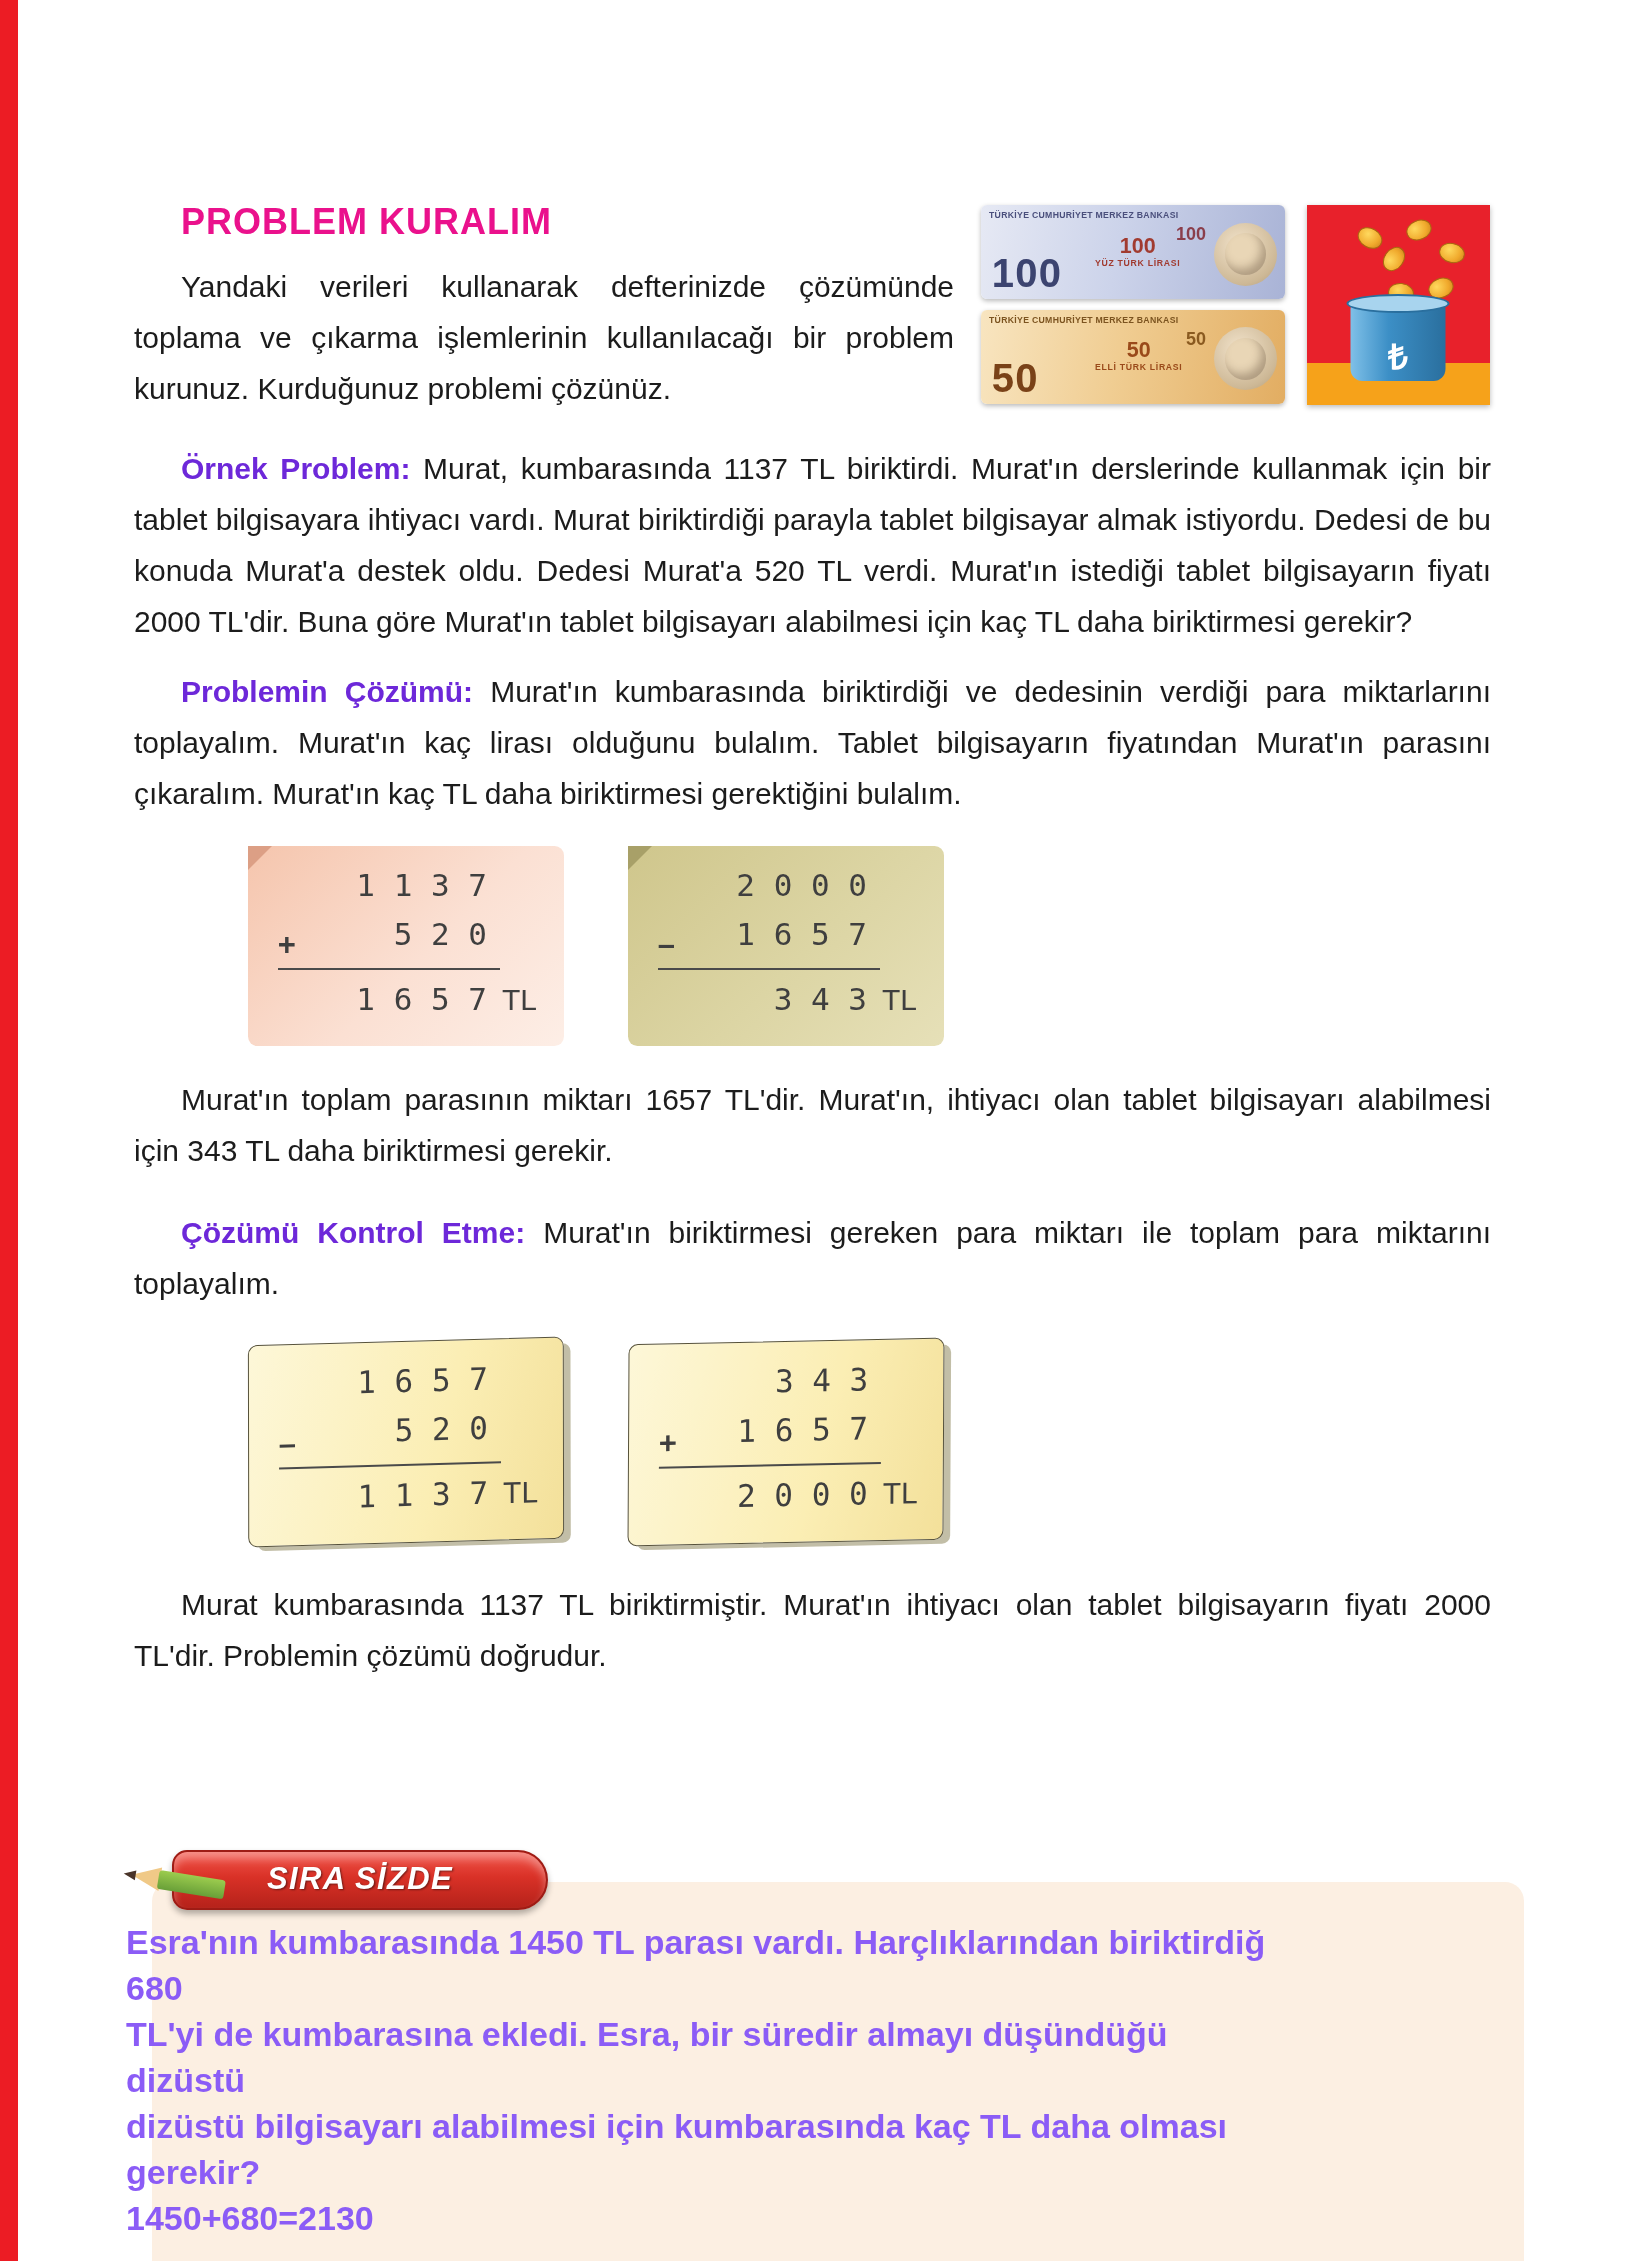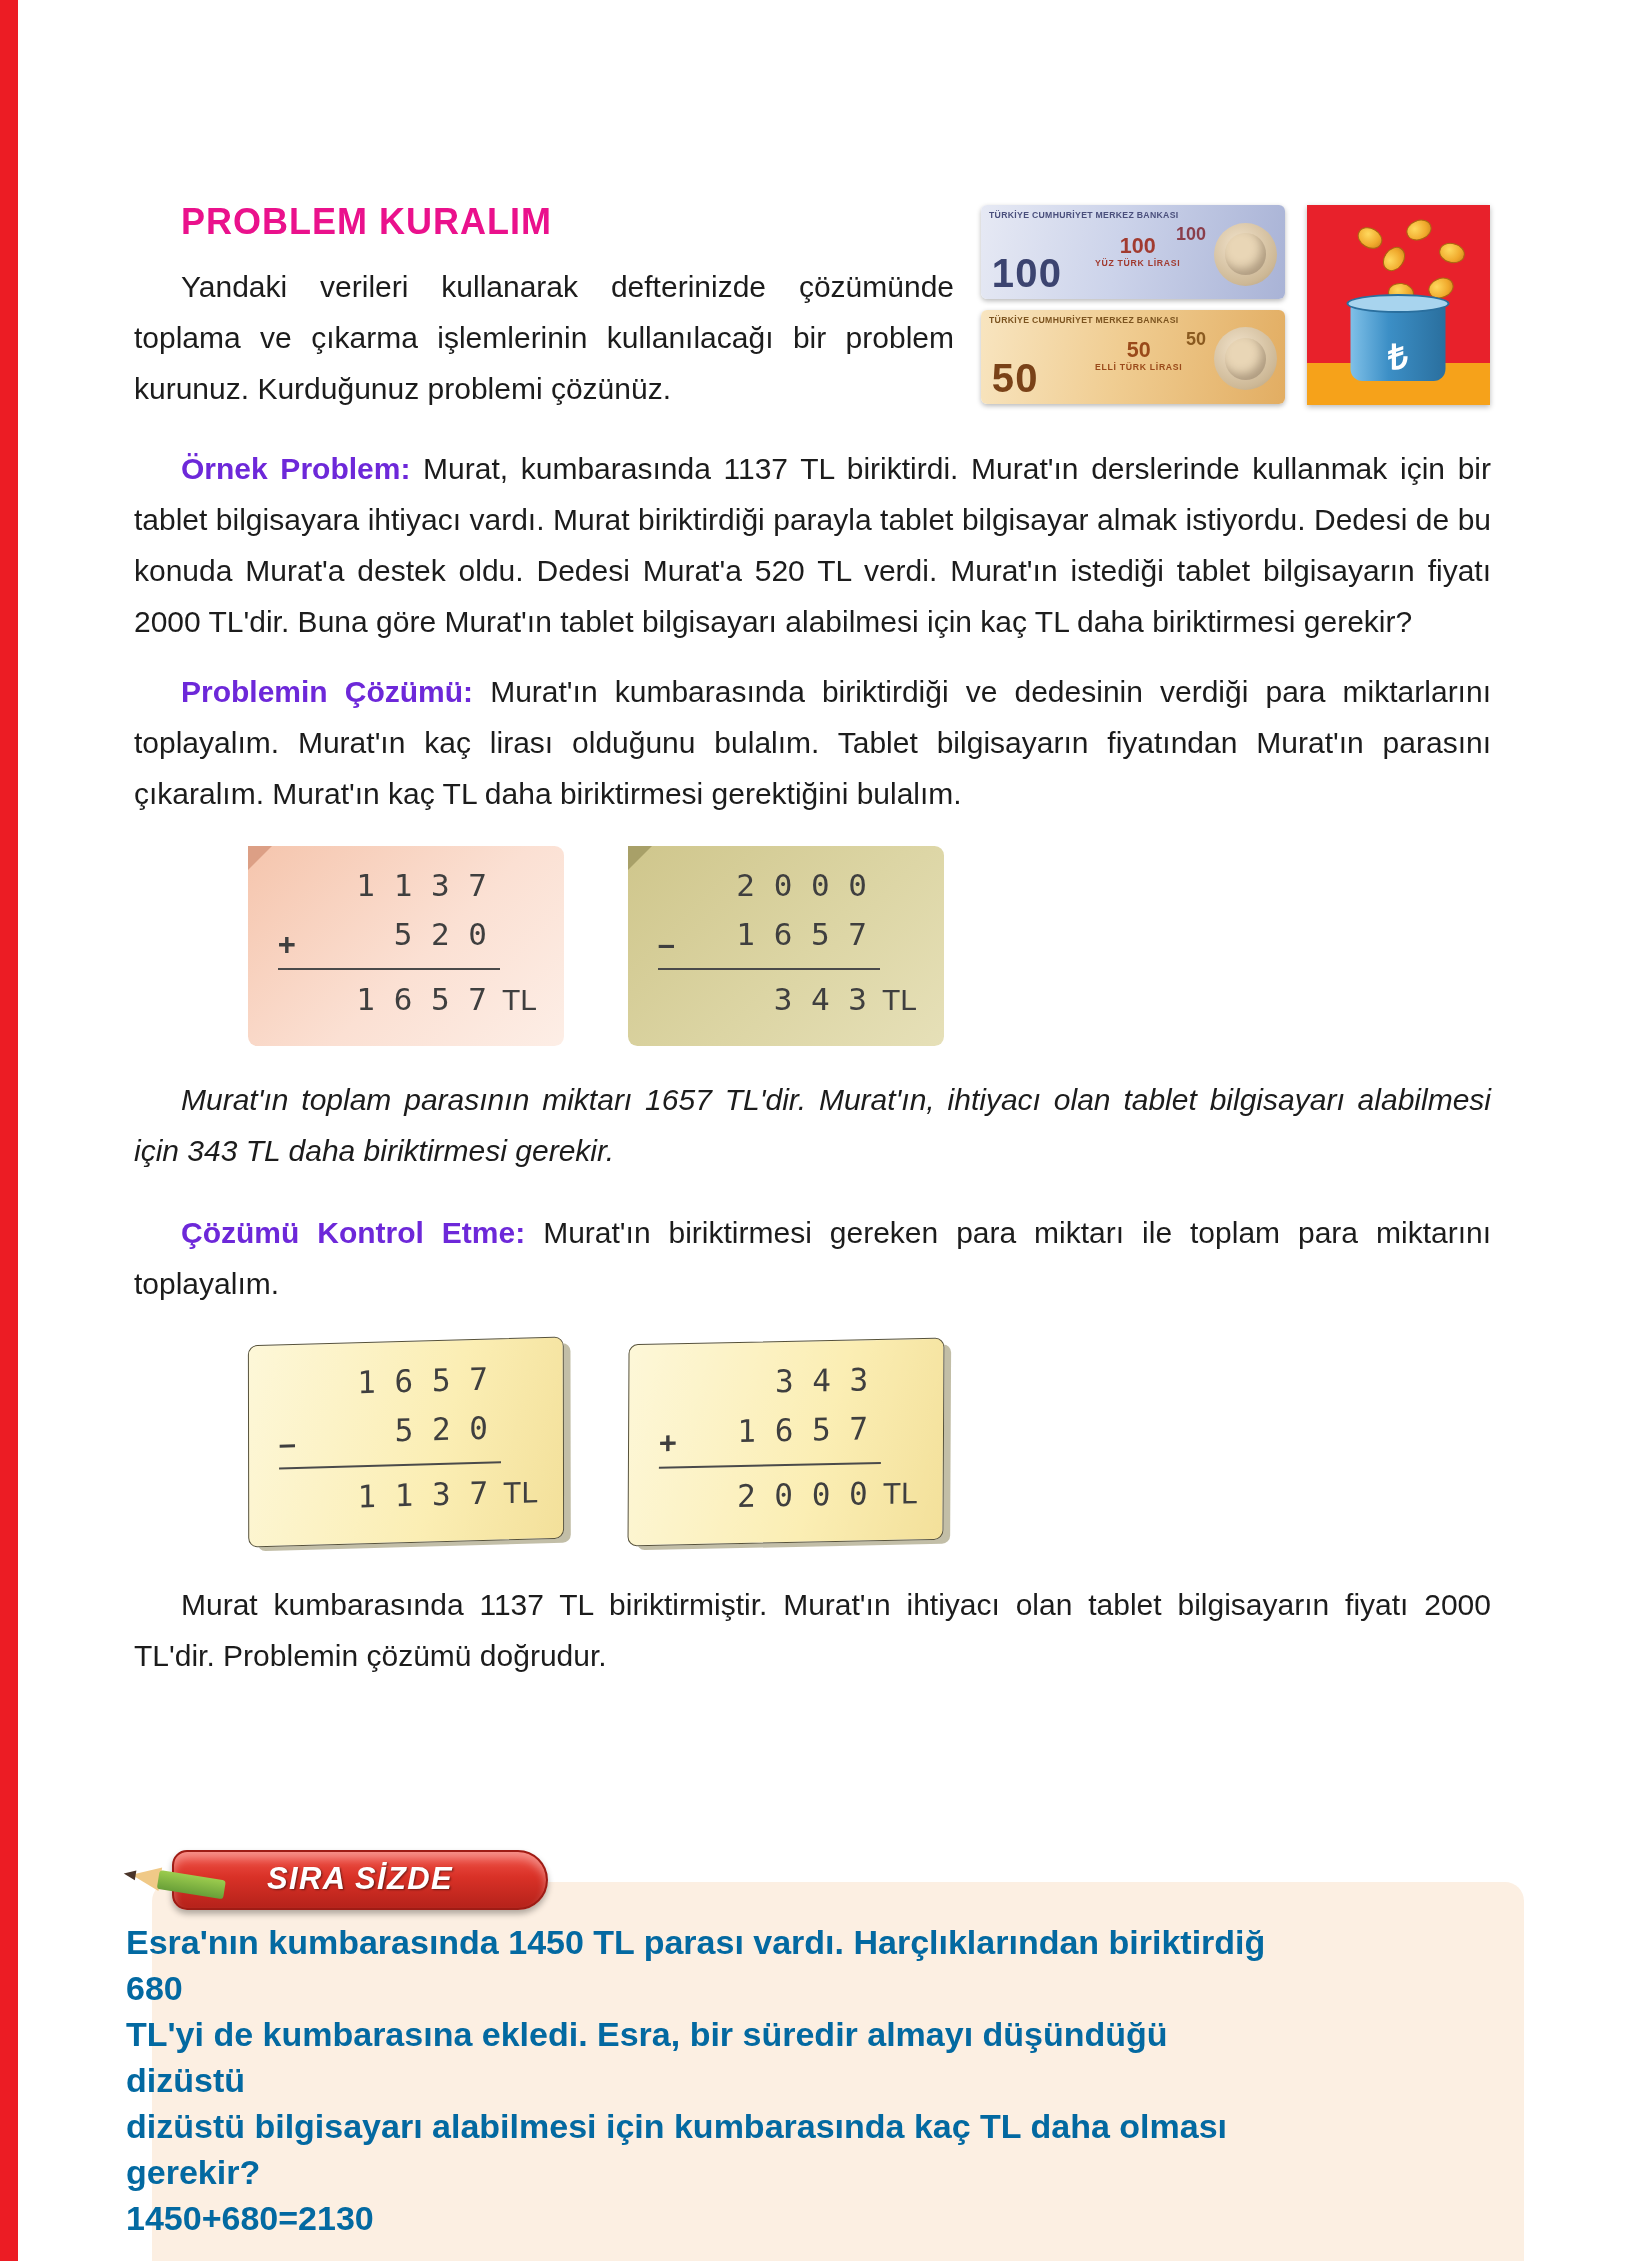--- a/index.html
+++ b/index.html
@@ -18,21 +18,21 @@
     margin:0 0 17.5px 47px;
     font-size:36px;font-weight:bold;letter-spacing:1px;
     color:#ea118c;
   }
   .para{
     margin:0;font-size:30px;line-height:51px;
     text-align:justify;text-indent:47px;color:#1c1c1c;
   }
   .label-blue{color:#6d28d9;font-weight:bold;}
   .mt-44{margin-top:29.5px;} .mt-28{margin-top:19px;} .mt-40{margin-top:27px;}
-  .mt-42{margin-top:28px;font-style:italic;} .mt-46{margin-top:31px;} .mt-48{margin-top:32px;} .mt-54{margin-top:36px;}
+  .mt-42{margin-top:28px;} .mt-46{margin-top:31px;} .mt-48{margin-top:32px;} .mt-54{margin-top:36px;}
 
   
   .header-row{display:flex;gap:27px;align-items:flex-start;}
   .intro-col{flex:1;min-width:0;}
   .media-col{flex:0 0 510px;display:flex;gap:21.5px;padding-top:4px;}
   .notes{display:flex;flex-direction:column;gap:10.7px;width:304px;}
   .note{position:relative;width:304px;height:94px;border-radius:6px;overflow:hidden;
         box-shadow:0 2px 5.4px rgba(0,0,0,.28);}
   .note-100{background:linear-gradient(100deg,#e6e9f4 0%,#ccd3ea 45%,#a9b3d6 100%);}
   .note-50{background:linear-gradient(100deg,#f8e5c0 0%,#f0cd92 45%,#e2ad62 100%);}
@@ -105,21 +105,21 @@
   .pencil{position:absolute;left:-47px;top:14.8px;width:101px;height:31px;transform:rotate(9deg);}
   .pencil-body{position:absolute;left:31px;top:6px;width:67px;height:19px;
         background:linear-gradient(#9ccc4e,#689f38);border-radius:3.4px;}
   .pencil-tip{position:absolute;left:4px;top:2.7px;width:0;height:0;
         border-top:12.8px solid transparent;border-bottom:12.8px solid transparent;
         border-right:29.5px solid #f0c987;}
   .pencil-lead{position:absolute;left:-4px;top:10px;width:0;height:0;
         border-top:5.4px solid transparent;border-bottom:5.4px solid transparent;
         border-right:12px solid #4a342a;}
   .answer-block{position:relative;margin:9.4px 0 0 -8px;}
-  .answer-line{font-size:34px;font-weight:bold;line-height:46px;color:#0369a1;white-space:nowrap;}
+  .answer-line{font-size:34px;font-weight:bold;line-height:46px;color:#8b5cf6;white-space:nowrap;}
 </style>
 </head>
 <body>
 
 <div class="page">
   <div class="edge-bar"></div>
 
   <div class="content">
 
     <div class="header-row">

